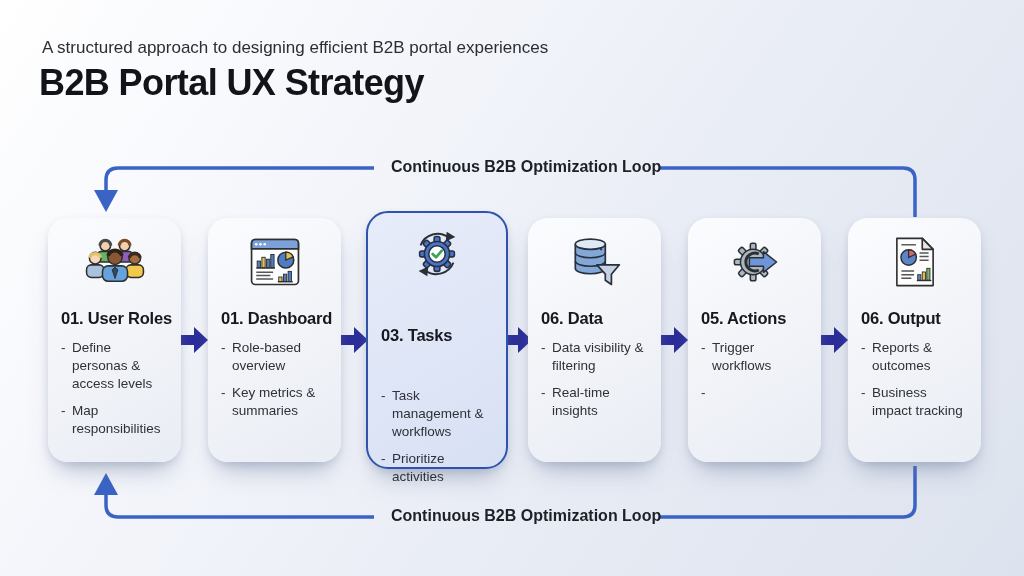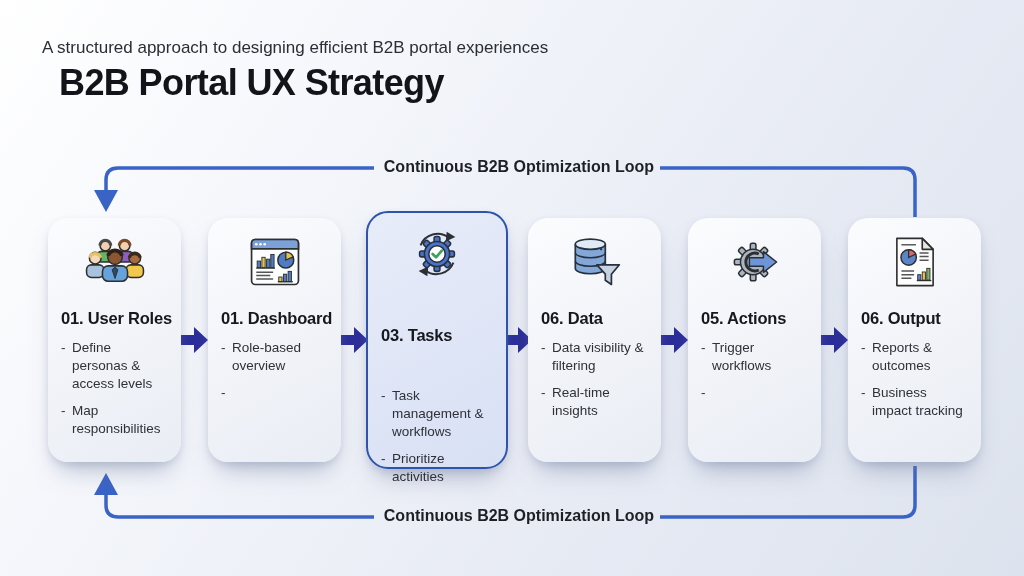--- a/index.html
+++ b/index.html
@@ -2,26 +2,26 @@
 <html><head>
 <meta charset="utf-8">
 <style>
   html,body { margin:0; padding:0; }
   .stage {
     position:relative; width:1024px; height:576px; overflow:hidden;
     font-family:"Liberation Sans", sans-serif;
     background:linear-gradient(125deg, #ffffff 0%, #f4f6fb 30%, #e7ebf4 65%, #dde3ee 100%);
   }
   .subtitle { position:absolute; left:42px; top:38px; font-size:17px; font-weight:500; color:#2b2e34; }
-  .title    { position:absolute; left:39px; top:62px; font-size:36px; font-weight:700; color:#121419; letter-spacing:-0.6px;margin-left:20px; }
+  .title    { position:absolute; left:39px; top:62px; font-size:36px; font-weight:700; color:#121419; letter-spacing:-0.6px; }
 
   .overlay { position:absolute; left:0; top:0; width:1024px; height:576px; pointer-events:none; }
 
   .loop-label {
-    position:absolute; left:374px; width:280px; text-align:right;
+    position:absolute; left:391px; width:280px; text-align:left;
     font-size:16px; font-weight:700; color:#1d2025;
   }
   .loop-label.top { top:158px; }
   .loop-label.bottom { top:507px; }
 
   .card {
     position:absolute; top:218px; width:133px; height:244px; box-sizing:border-box;
     border-radius:20px; padding:10px 13px 12px;
     background:linear-gradient(150deg,#fbfcfe 0%,#f1f3f8 55%,#e9edf4 100%);
     box-shadow:0 16px 24px -10px rgba(105,120,155,.5), 0 3px 7px rgba(105,120,155,.18);
@@ -132,20 +132,21 @@
       </svg>
     </div>
     <div class="card-title">01. Dashboard</div>
     <div class="bullets">
       <div class="bullet">
         <span class="dash">-</span>
         <span class="btext">Role-based overview</span>
       </div>
       <div class="bullet">
         <span class="dash">-</span>
+        <span class="btext">Key metrics &amp; summaries</span>
       </div>
     </div>
   </div>
 
   <div class="card highlight" style="left:366px">
     <div class="icon-wrap">
       <svg width="62" height="58" viewBox="0 0 64 60">
         <path d="M15,22 A19,19 0 0 1 44,14" stroke="#2b2f36" stroke-width="2" fill="none"></path>
         <polygon points="42,8 51,13.5 41,18" fill="#2b2f36"></polygon>
         <path d="M49,40 A19,19 0 0 1 20,48" stroke="#2b2f36" stroke-width="2" fill="none"></path>

